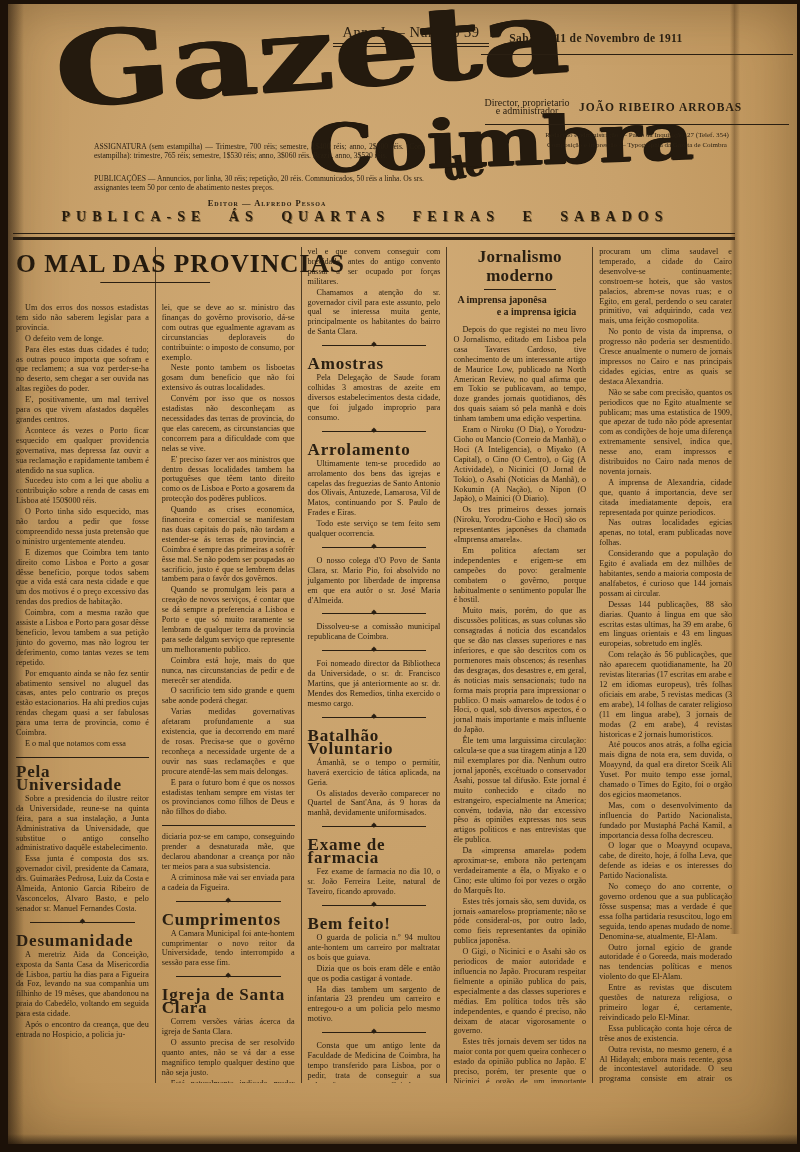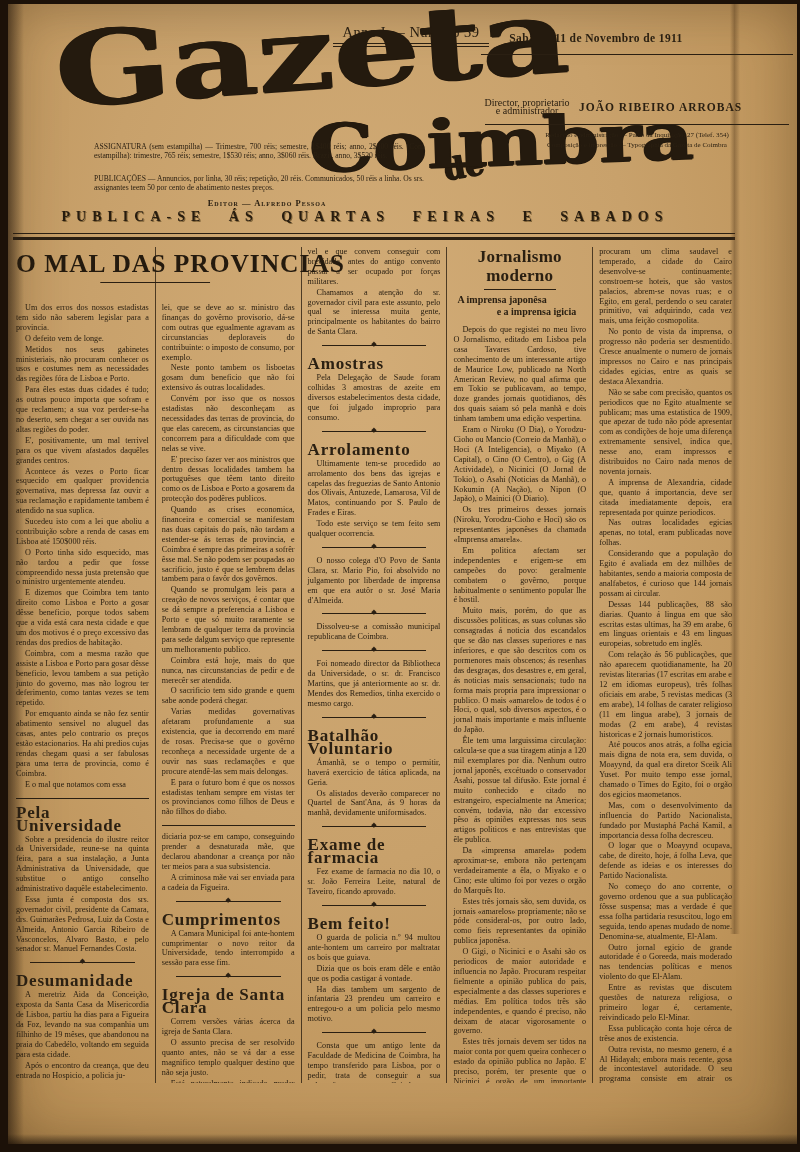--- a/index.html
+++ b/index.html
@@ -109,21 +109,20 @@
     </div>
 
     <div class="main">
       <div class="main-heading">
         <span>O MAL DAS PROVINCIAS</span>
         <span class="subrule"></span>
       </div>
       <div class="col pad-top">
           <p class="blk-p">Um dos erros dos nossos estadistas tem sido não saberem legislar para a provincia.</p>
           <p class="blk-p">O defeito vem de longe.</p>
-          <p class="blk-p">Metidos nos seus gabinetes ministeriais, não procuram conhecer os usos e costumes nem as necessidades das regiões fóra de Lisboa e Porto.</p>
           <p class="blk-p">Para êles estas duas cidades é tudo; as outras pouco importa que sofram e que reclamem; a sua voz perder-se-ha no deserto, sem chegar a ser ouvida nas altas regiões do poder.</p>
           <p class="blk-p">E', positivamente, um mal terrivel para os que vivem afastados daquêles grandes centros.</p>
           <p class="blk-p">Acontece ás vezes o Porto ficar esquecido em qualquer providencia governativa, mas depressa faz ouvir a sua reclamação e rapidamente tambem é atendido na sua suplica.</p>
           <p class="blk-p">Sucedeu isto com a lei que aboliu a contribuição sobre a renda de casas em Lisboa até 150$000 réis.</p>
           <p class="blk-p">O Porto tinha sido esquecido, mas não tardou a pedir que fosse compreendido nessa justa pretensão que o ministro urgentemente atendeu.</p>
           <p class="blk-p">E dizemos que Coimbra tem tanto direito como Lisboa e Porto a gosar dêsse beneficio, porque todos sabem que a vida está cara nesta cidade e que um dos motivos é o preço excessivo das rendas dos predios de habitação.</p>
           <p class="blk-p">Coimbra, com a mesma razão que assiste a Lisboa e Porto para gosar dêsse beneficio, levou tambem a sua petição junto do governo, mas não logrou ter deferimento, como tantas vezes se tem repetido.</p>
           <p class="blk-p">Por emquanto ainda se não fez sentir abatimento sensivel no aluguel das casas, antes pelo contrario os preços estão estacionarios. Ha ahi predios cujas rendas chegam quasi a ser fabulosas para uma terra de provincia, como é Coimbra.</p>
           <p class="blk-p">E o mal que notamos com essa</p>
           <div class="blk-rule"></div>

